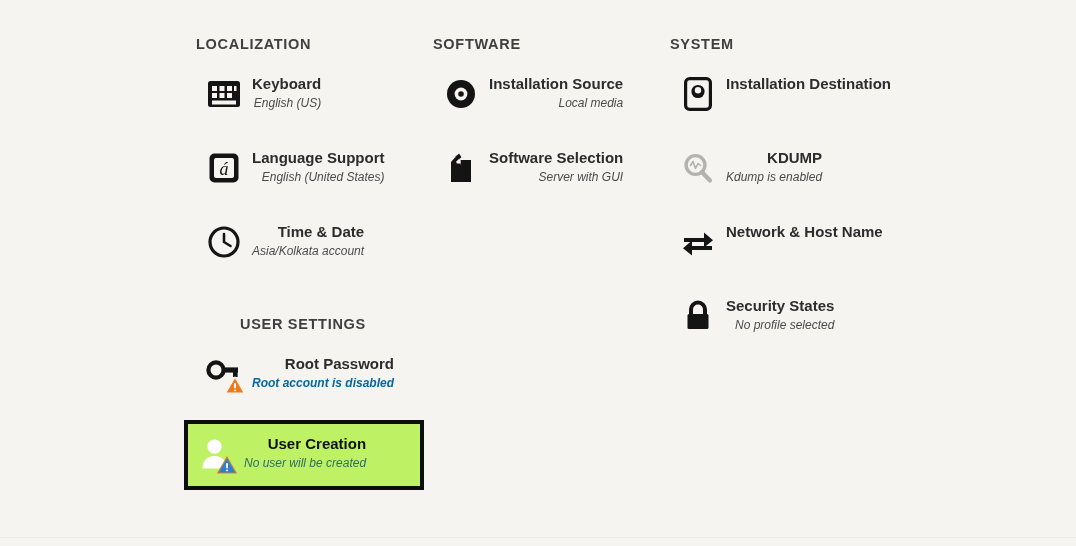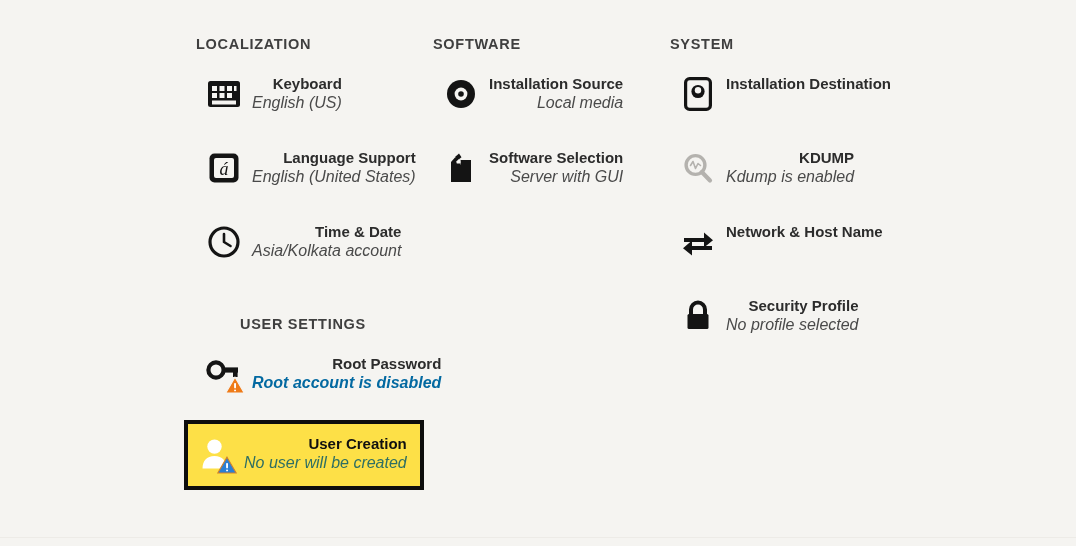--- a/index.html
+++ b/index.html
@@ -75,21 +75,21 @@
     display: flex;
     align-items: flex-start;
     padding: 4px 6px 4px 8px;
     margin-bottom: 26px;
     min-height: 44px;
     box-sizing: border-box;
     text-align: right;
   }
 
   .hub-item.selected {
-    background: #fde047;
+    background: #bef264;
     outline: 4px solid #0d0d0d;
     outline-offset: 0px;
     padding: 10px 6px 12px 8px;
     margin-left: -8px;
     width: 232px;
   }
 
   .hub-icon {
     width: 40px;
     min-width: 40px;
@@ -110,21 +110,21 @@
 
   .hub-title {
     font-size: 15px;
     font-weight: 700;
     color: #2c2c2c;
     line-height: 18px;
     white-space: nowrap;
   }
 
   .hub-sub {
-    font-size: 16px;
+    font-size: 12px;
     font-style: italic;
     color: #4a4a4a;
     line-height: 16px;
     margin-top: 2px;
     white-space: nowrap;
   }
 
   .hub-sub.warn { color: #0369a1; font-weight: 700; }
 
   .hub-item.selected .hub-title { color: #101010; }
@@ -284,21 +284,21 @@
         </div>
 
         <div class="hub-item">
           <div class="hub-icon">
             <svg width="28" height="32" viewBox="0 0 28 32" aria-hidden="true">
               <path d="M7 15 L7 9.5 A7 7 0 0 1 21 9.5 L21 15" fill="none" stroke="#141414" stroke-width="4"></path>
               <rect x="3.5" y="14" width="21" height="15" rx="1.5" fill="#141414"></rect>
             </svg>
           </div>
           <div class="hub-text">
-            <div class="hub-title">Security Profile</div>
+            <div class="hub-title">Security States</div>
             <div class="hub-sub">No profile selected</div>
           </div>
         </div>
 
       </div>
     </div>
 
     <div class="column col-usersettings">
       <div class="section-title">USER SETTINGS</div>
       <div class="hub-list">

